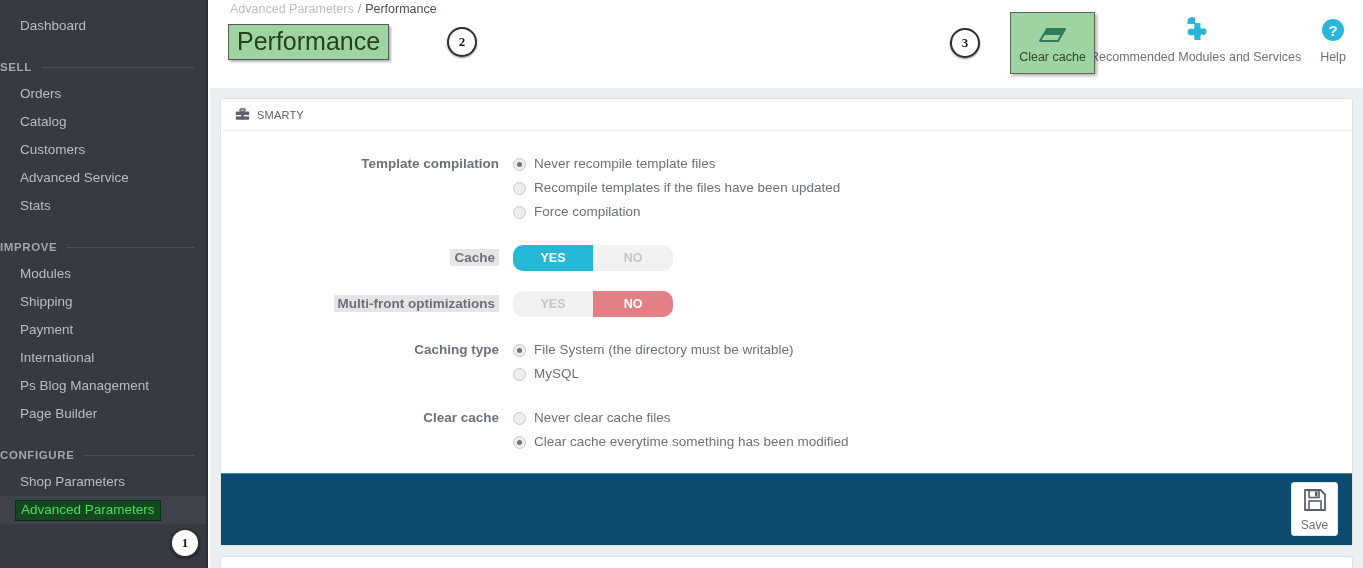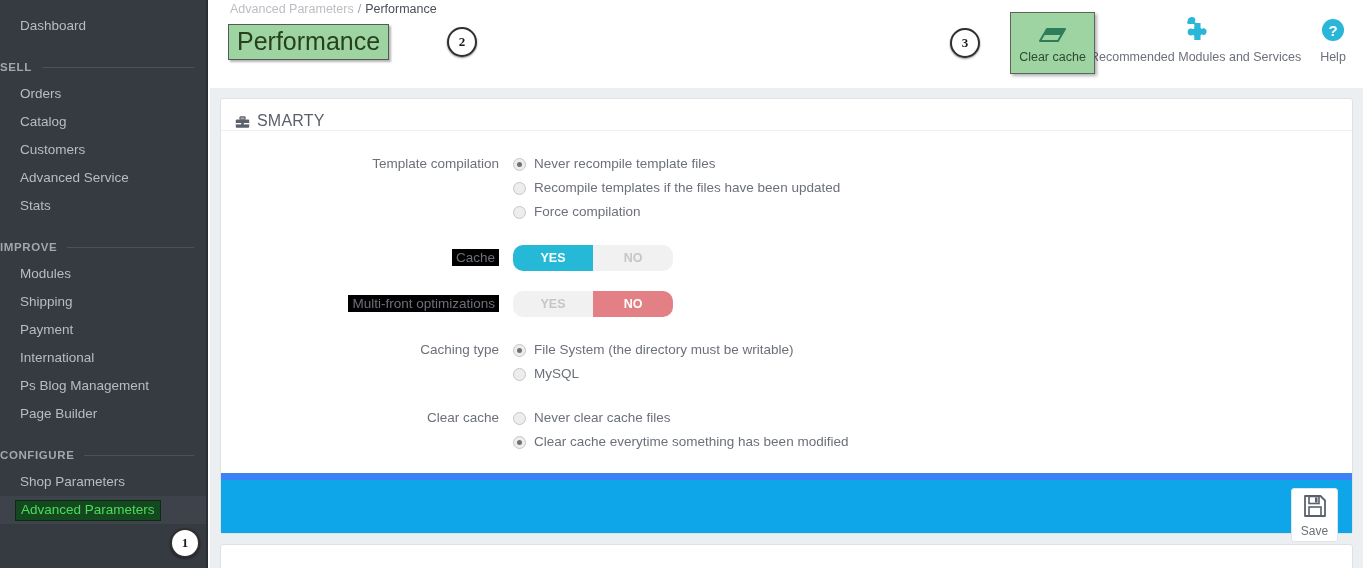--- a/index.html
+++ b/index.html
@@ -125,47 +125,48 @@
     background: #eceff1;
     padding: 10px 10px 0 10px;
   }
   .panel {
     background: #ffffff;
     border: 1px solid #dfe2e5;
     border-radius: 3px;
   }
   .panel-head {
     height: 32px;
-    display: flex; align-items: flex-end;
+    display: flex; align-items: center;
     padding: 0 14px;
-    font-size: 16px;
+    font-size: 11px;
     color: #5b616b;
     border-bottom: 1px solid #eceef0;
     letter-spacing: .2px;
   }
   .panel-head .ico { margin-right: 7px; display: flex; }
   .panel-body { padding: 22px 0 18px 0; }
   .panel-foot {
-    background: #0ea5e9;
-    border-top: 7px solid #3b82f6;
-    height: 60px;
+    background: #0c4a6e;
+    border-top: 1px solid #3b82f6;
+    height: 72px;
     position: relative;
   }
 
   .form-row { display: flex; margin-bottom: 2px; }
   .form-label {
     width: 292px;
     text-align: right;
     padding-right: 14px;
     font-size: 13.5px;
     color: #6c7079;
     line-height: 22px;
+    font-weight: bold;
   }
   .form-label .hl-blue {
-    background: #000000;
+    background: #e5e5e5;
     padding: 1px 4px;
     color: #6c7079;
   }
   .form-ctl { flex: 1; }
 
   .radio-line {
     display: flex; align-items: center;
     line-height: 22px;
     margin-bottom: 2px;
     cursor: pointer;

